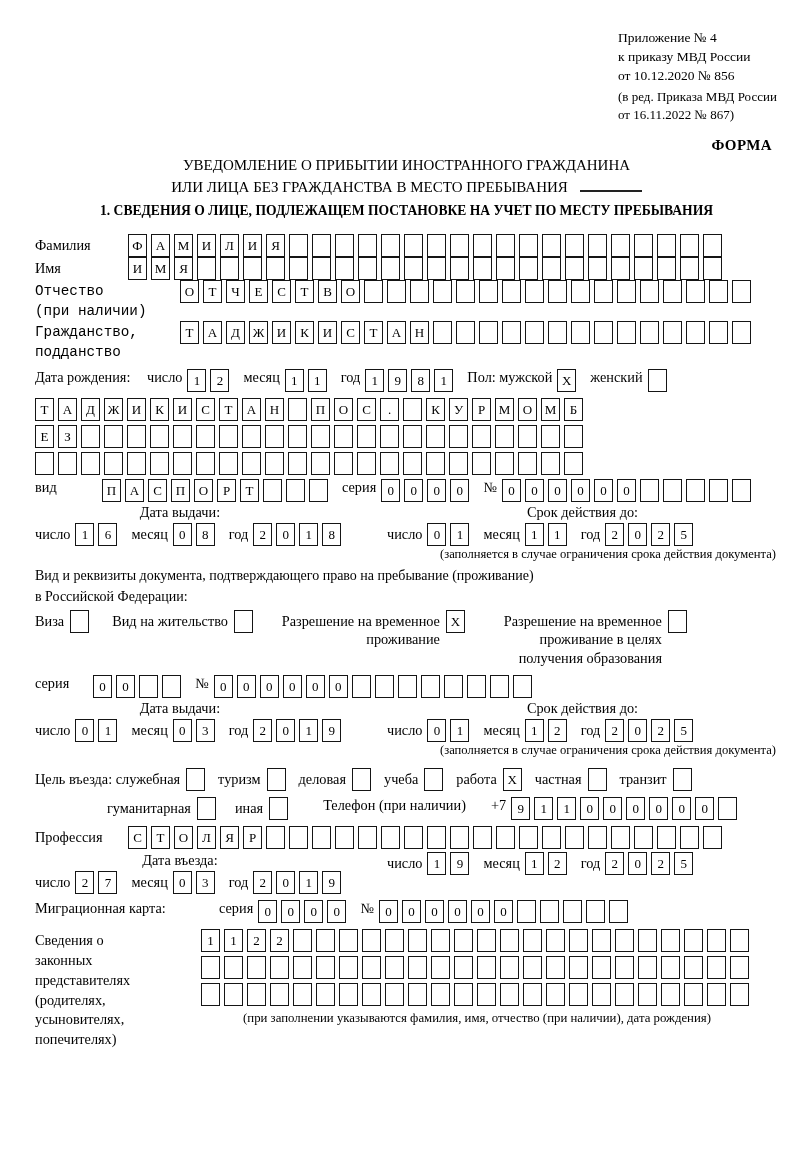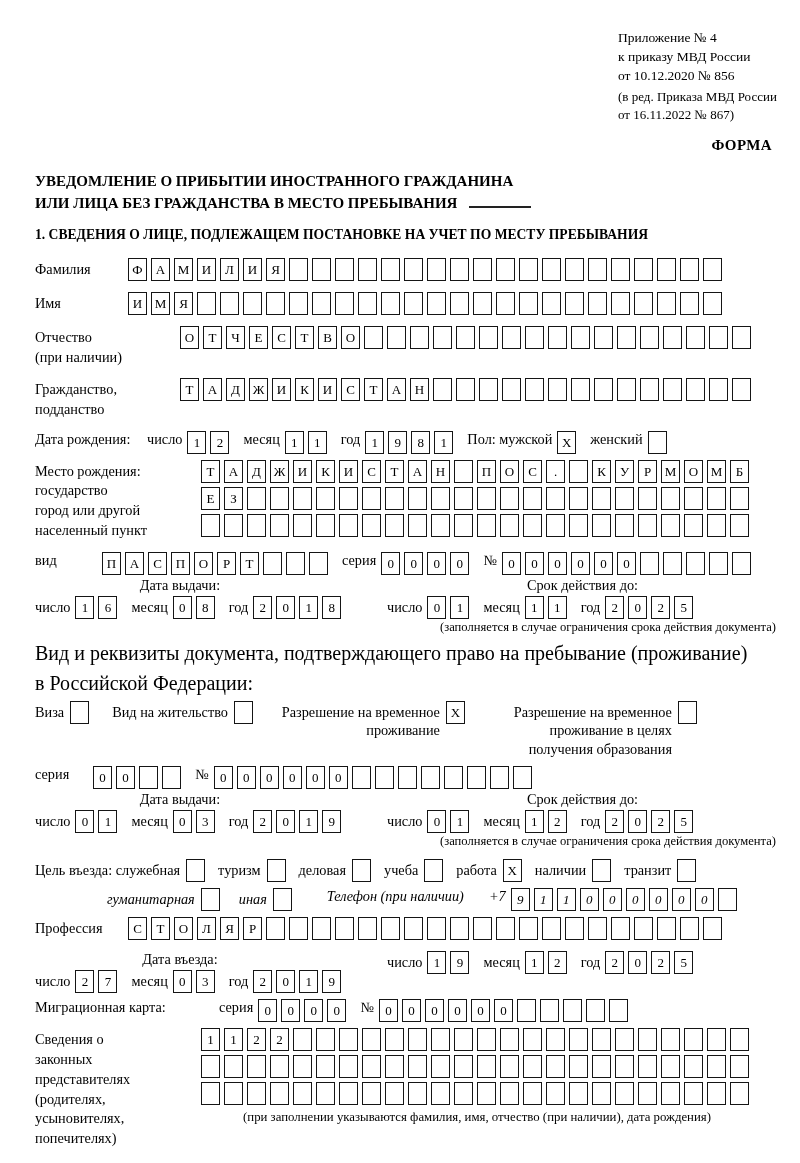--- a/index.html
+++ b/index.html
@@ -9,30 +9,30 @@
     color:#000; -webkit-font-smoothing:antialiased;
   }
   .page { padding:28px 22px 0 35px; }
 
   
   .appendix { margin-left:583px; font-size:13.5px; line-height:1.42; }
   .appendix .edition { font-size:13px; line-height:1.36; margin-top:3px; }
 
   .forma { text-align:right; font-weight:bold; font-size:15px; margin-top:13px; padding-right:6px; letter-spacing:.4px; }
 
-  .title { text-align:left; font-weight:bold; font-size:15px; line-height:1.5; margin-top:16px; }
+  .title { text-align:center; font-weight:normal; font-size:15px; line-height:1.5; margin-top:0; }
   .blank-line { display:inline-block; width:62px; border-bottom:2px solid #222; margin-left:12px; vertical-align:baseline; }
 
-  .sec-heading { font-weight:bold; font-size:13.6px; margin-top:12px; margin-bottom:15px; }
+  .sec-heading { text-align:center; font-weight:bold; font-size:13.6px; margin-top:4px; margin-bottom:15px; }
 
   
-  .frow { display:flex; align-items:flex-start; margin-bottom:11px; }
+  .frow { display:flex; align-items:flex-start; margin-bottom:0; }
   .flabel { flex:none; font-size:14.3px; line-height:1.38; padding-top:2px; }
   .w93  { width:93px; }
-  .w145 { width:145px; }
+  .w145 { width:145px;font-family:Liberation Mono, monospace; }
   .w166 { width:166px; }
   .cells { display:flex; flex:none; }
   .cellcol .cells { margin-bottom:4px; }
   .cell {
     box-sizing:border-box; flex:none;
     width:19px; height:23px; margin-right:4px;
     border:1.7px solid #151515; background:#fff;
     display:flex; align-items:center; justify-content:center;
     font-size:13px; line-height:1;
   }
@@ -46,25 +46,25 @@
   .date-line { display:flex; align-items:center; }
   .dlbl { font-size:14.3px; margin:0 5px 0 0; }
   .dlbl.mid { margin-left:10px; }
   .small-note { font-size:12.6px; text-align:right; margin-top:1px; padding-right:2px; }
 
   
   .inline-row { display:flex; align-items:flex-start; font-size:14.3px; }
   .grp { display:flex; align-items:flex-start; margin-right:9px; }
   .grp .glabel { margin-right:6px; line-height:1.3; padding-top:2px;text-align:right; }
   .wrap-label { max-width:162px; text-align:center; }
-  .plain-text { font-size:20px; line-height:1.5; }
+  .plain-text { font-size:14px; line-height:1.5; }
 
   .mt6 { margin-top:6px; } .mt8 { margin-top:8px; } .mt10 { margin-top:10px; } .mt3 { margin-top:3px; }
   .doc-heading { text-align:center; font-weight:bold; font-size:13.8px; margin:3px 0 4px 0; }
-  .indent72 { margin-left:72px;font-style:italic; }
+  .indent72 { margin-left:72px; }
   .rep-note { font-size:12.8px; text-align:center; margin-top:5px; }
 </style>
 </head>
 <body>
 
 <div class="page">
 
   <div class="appendix">
     <div>Приложение № 4</div>
     <div>к приказу МВД России</div>
@@ -239,26 +239,20 @@
     <span class="cells">
         <span class="cell">X</span>
       </span>
     <span class="dlbl mid">женский</span>
     <span class="cells">
         <span class="cell"></span>
       </span>
   </div>
 
   <div class="frow mt6">
-    <div class="flabel w166">
-      <div>Место рождения:</div>
-      <div>государство</div>
-      <div>город или другой</div>
-      <div>населенный пункт</div>
-    </div>
     <div class="cellcol">
       <div class="cells">
           <span class="cell">Т</span>
           <span class="cell">А</span>
           <span class="cell">Д</span>
           <span class="cell">Ж</span>
           <span class="cell">И</span>
           <span class="cell">К</span>
           <span class="cell">И</span>
           <span class="cell">С</span>
@@ -435,21 +429,21 @@
       <span class="cells">
           <span class="cell"></span>
         </span>
     </div>
     <div class="grp" style="margin-left:12px">
       <span class="glabel wrap-label">Разрешение на временное проживание</span>
       <span class="cells">
           <span class="cell">X</span>
         </span>
     </div>
-    <div class="grp" style="margin-left:24px; margin-right:0">
+    <div class="grp" style="margin-left:14px; margin-right:0">
       <span class="glabel wrap-label" style="max-width:170px">Разрешение на временное проживание в целях получения образования</span>
       <span class="cells">
           <span class="cell"></span>
         </span>
     </div>
   </div>
 
   <div class="inline-row mt8">
     <span class="glabel" style="width:58px">серия</span>
     <span class="cells">
@@ -550,21 +544,21 @@
           <span class="cell"></span>
         </span>
     </div>
     <div class="grp">
       <span class="glabel">работа</span>
       <span class="cells">
           <span class="cell">X</span>
         </span>
     </div>
     <div class="grp">
-      <span class="glabel">наличии</span>
+      <span class="glabel">частная</span>
       <span class="cells">
           <span class="cell"></span>
         </span>
     </div>
     <div class="grp" style="margin-right:0">
       <span class="glabel">транзит</span>
       <span class="cells">
           <span class="cell"></span>
         </span>
     </div>

